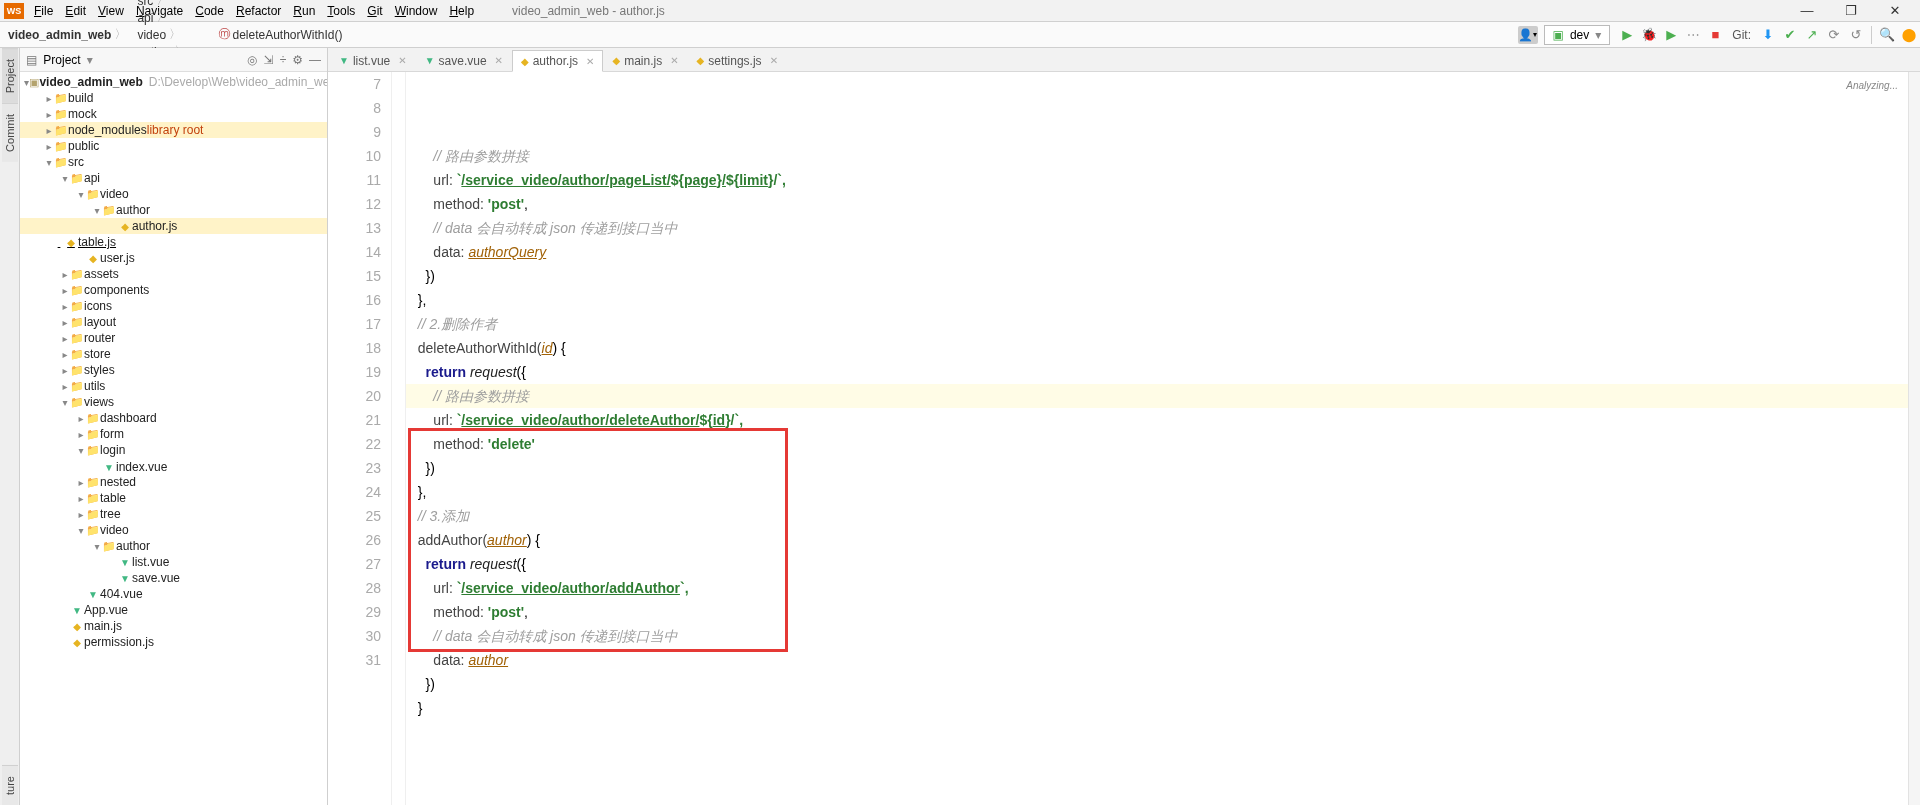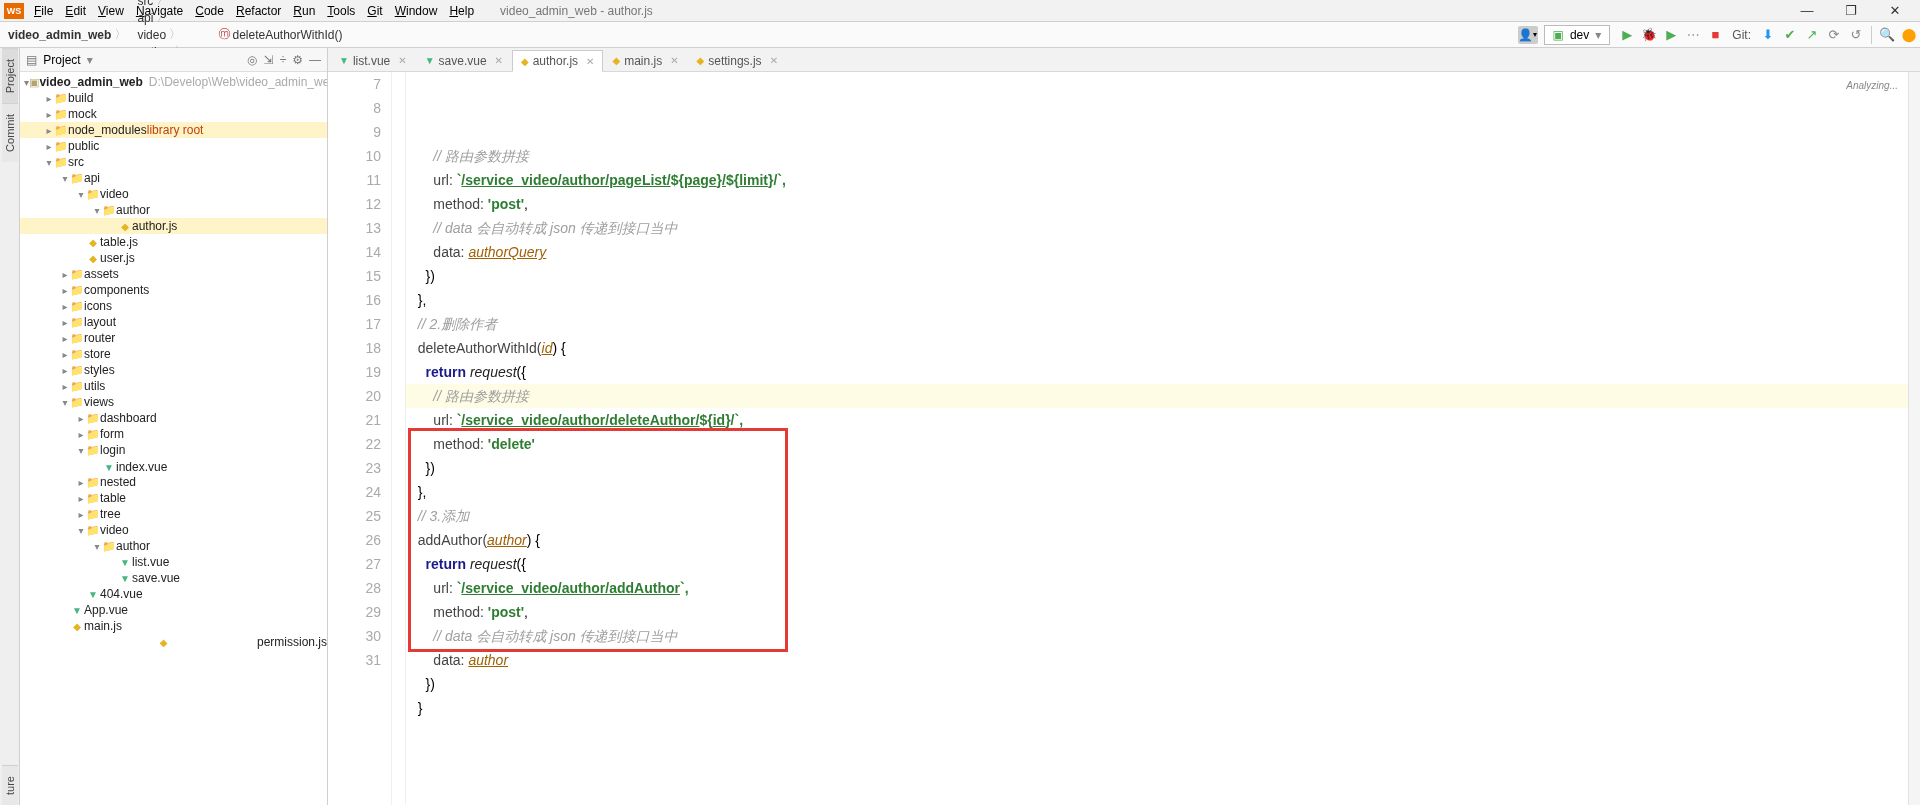--- a/index.html
+++ b/index.html
@@ -3,21 +3,21 @@
 <meta charset="utf-8">
 <style>
   * { margin: 0; padding: 0; box-sizing: border-box; font-family: "Segoe UI", Arial, sans-serif; }
   html, body { width: 1920px; height: 805px; overflow: hidden; background: #f2f2f2; font-size: 12px; }
 
   
   .menubar { height: 22px; display: flex; align-items: center; background: #f2f2f2; border-bottom: 1px solid #d0d0d0; }
   .ws-logo { width: 20px; height: 16px; background: #e66a00; margin: 16px 4px; display: flex; align-items: center; justify-content: center; color: #fff; font-size: 9px; font-weight: bold; }
   .menu-item { padding: 0 6px; cursor: default; }
   .menu-item u { text-decoration: underline; }
-  .wintitle { margin-left: 20px; color: #777; }
+  .wintitle { margin-left: 32px; color: #777; }
   .winbtns { margin-left: auto; display: flex; gap: 22px; padding-right: 14px; color: #333; font-size: 14px; }
 
   
   .navbar { height: 26px; display: flex; align-items: center; background: #fafafa; border-bottom: 1px solid #cfcfcf; padding-left: 4px; }
   .crumb { display: flex; align-items: center; padding: 0 4px; color: #333; }
   .crumb .sep { color: #aaa; margin: 0 3px; }
   .crumb .fic { margin-right: 2px; }
   .navbar .spacer { flex: 1; }
   .run-cfg { border: 1px solid #bbb; padding: 0 8px; height: 20px; display: flex; align-items: center; gap: 6px; background: #fff; margin-right: 6px; }
   .tbbtn { width: 18px; height: 18px; display: inline-flex; align-items: center; justify-content: center; margin: 0 2px; font-size: 13px; }
@@ -227,21 +227,21 @@
         <div class="row" style="padding-left: 72px;">
           <span class="arrow">▾</span>
           <span class="fic ico-dir"></span>
           <span class="lbl">author</span>
         </div>
         <div class="row sel" style="padding-left: 88px;">
           <span class="arrow">&nbsp;</span>
           <span class="fic ico-js"></span>
           <span class="lbl">author.js</span>
         </div>
-        <div class="row" style="padding-left: 56px;">
+        <div class="row" style="padding-left: 34px; text-decoration: underline;">
           <span class="arrow">&nbsp;</span>
           <span class="fic ico-js"></span>
           <span class="lbl">table.js</span>
         </div>
         <div class="row" style="padding-left: 56px;">
           <span class="arrow">&nbsp;</span>
           <span class="fic ico-js"></span>
           <span class="lbl">user.js</span>
         </div>
         <div class="row" style="padding-left: 40px;">
@@ -352,21 +352,21 @@
         <div class="row" style="padding-left: 40px;">
           <span class="arrow">&nbsp;</span>
           <span class="fic ico-vue"></span>
           <span class="lbl">App.vue</span>
         </div>
         <div class="row" style="padding-left: 40px;">
           <span class="arrow">&nbsp;</span>
           <span class="fic ico-js"></span>
           <span class="lbl">main.js</span>
         </div>
-        <div class="row" style="padding-left: 40px; justify-content: space-between;">
+        <div class="row" style="padding-left: 40px;">
           <span class="arrow">&nbsp;</span>
           <span class="fic ico-js"></span>
           <span class="lbl">permission.js</span>
         </div>
       </div>
   </div>
 
   <div class="editor">
     <div class="tabs" id="tabs">
         <div class="tab">

